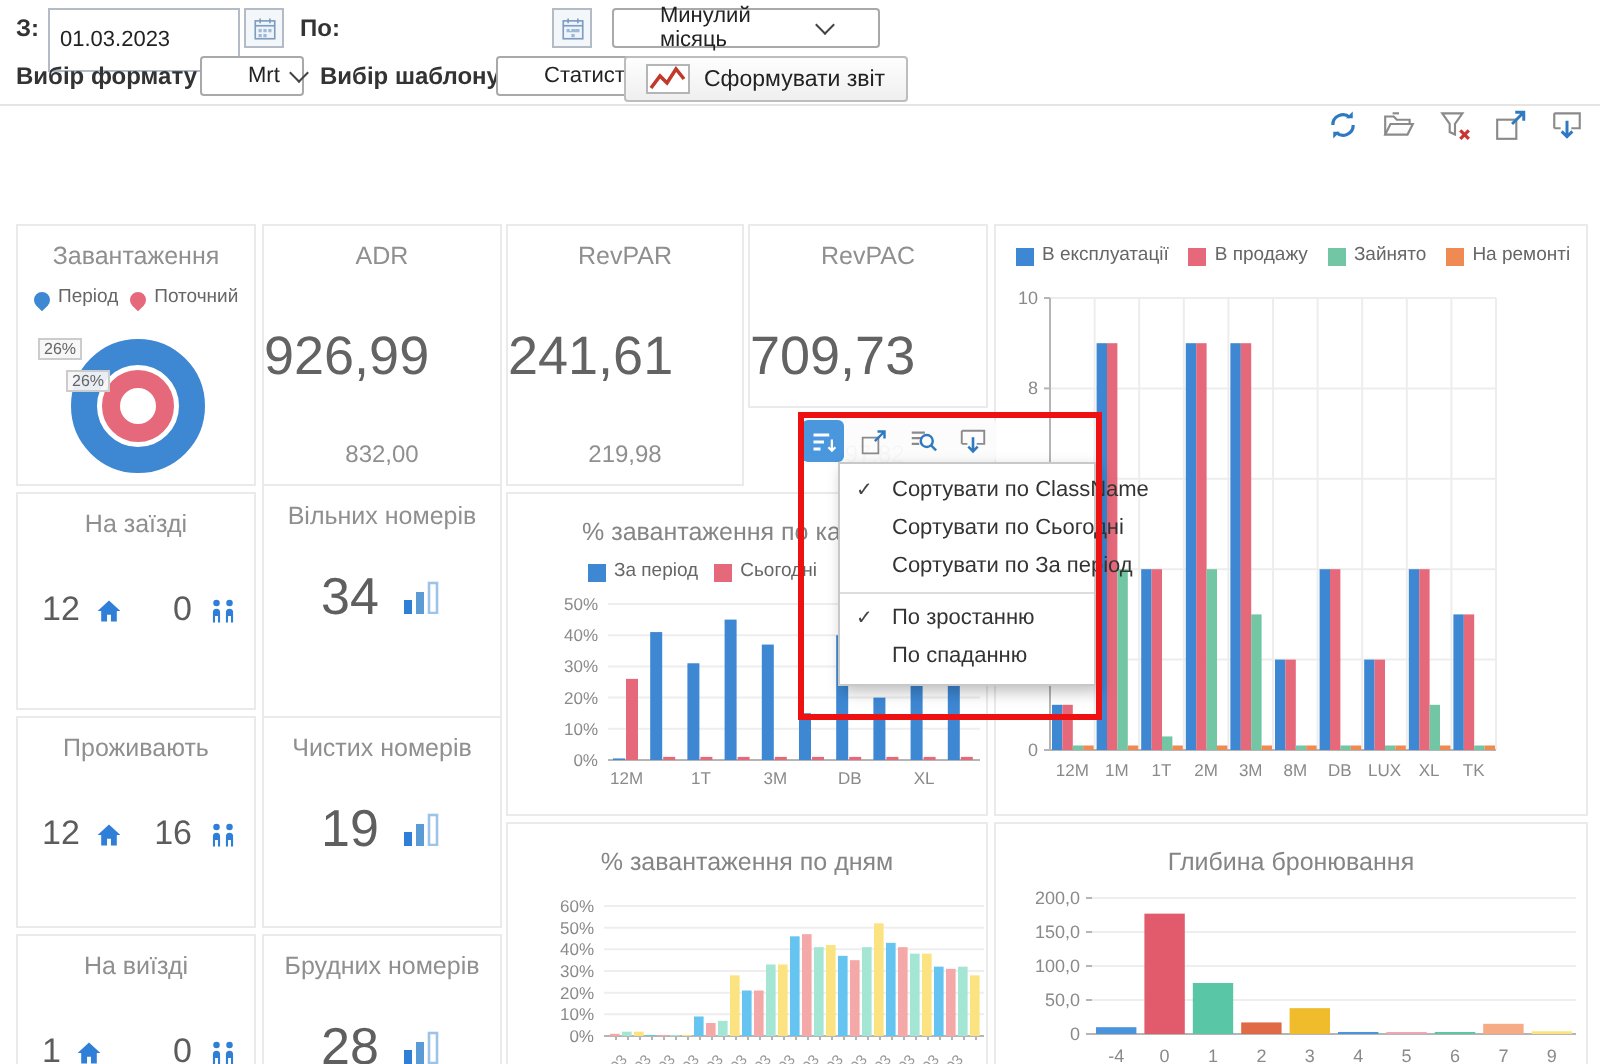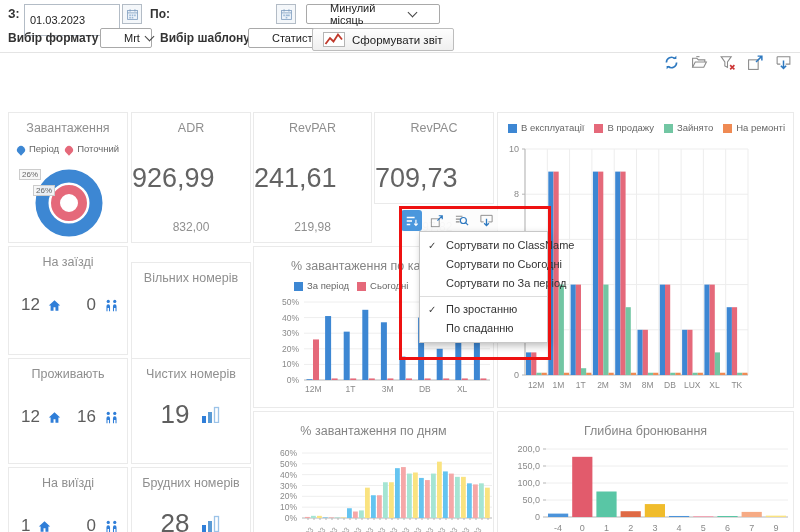--- a/index.html
+++ b/index.html
@@ -281,22 +281,30 @@
           <span class="cnt-num">0</span>
         <svg class="tb-icon" style="width:15px;height:13px" viewBox="0 0 18 16">
             <circle cx="5" cy="3" r="2" fill="#2f7ed8"></circle>
             <path d="M2.8 15V8.8A2.2 2.2 0 0 1 5 6.6a2.2 2.2 0 0 1 2.2 2.2V15H5.9v-4H4.1v4z" fill="#2f7ed8"></path>
             <circle cx="13" cy="3" r="2" fill="#2f7ed8"></circle>
             <path d="M10.8 15V8.8A2.2 2.2 0 0 1 13 6.6a2.2 2.2 0 0 1 2.2 2.2V15h-1.3v-4h-1.8v4z" fill="#2f7ed8"></path>
           </svg>
         </span>
     </div>
   </div>
-  <div class="card" style="left:131px;top:222px;width:120px;height:122px">
+  <div class="card" style="left:131px;top:202px;width:120px;height:122px">
     <div class="card-title">Вільних номерів</div>
+    <div class="free-row">
+      <span class="big-num">34</span>
+      <svg style="width:20px;height:17px" viewBox="0 0 20 17">
+          <rect x="1" y="10" width="4" height="7" fill="#2f7ed8"></rect>
+          <rect x="7" y="6" width="4" height="11" fill="#5b9bd5"></rect>
+          <rect x="13.5" y="1.5" width="4" height="15" fill="none" stroke="#9cc3e8" stroke-width="1.3"></rect>
+        </svg>
+    </div>
   </div>
 
   <div class="card" style="left:253px;top:206px;width:241px;height:162px">
     <div class="chart-title" style="left:37px;top:12px">% завантаження по кате</div>
     <div class="legend" id="legend-cat" style="left:40px;top:33px;gap:8px">
         <span class="lg-item">
           <span class="sw" style="background: rgb(61, 135, 211);"></span>
           <span>За період</span>
         </span>
         <span class="lg-item">

